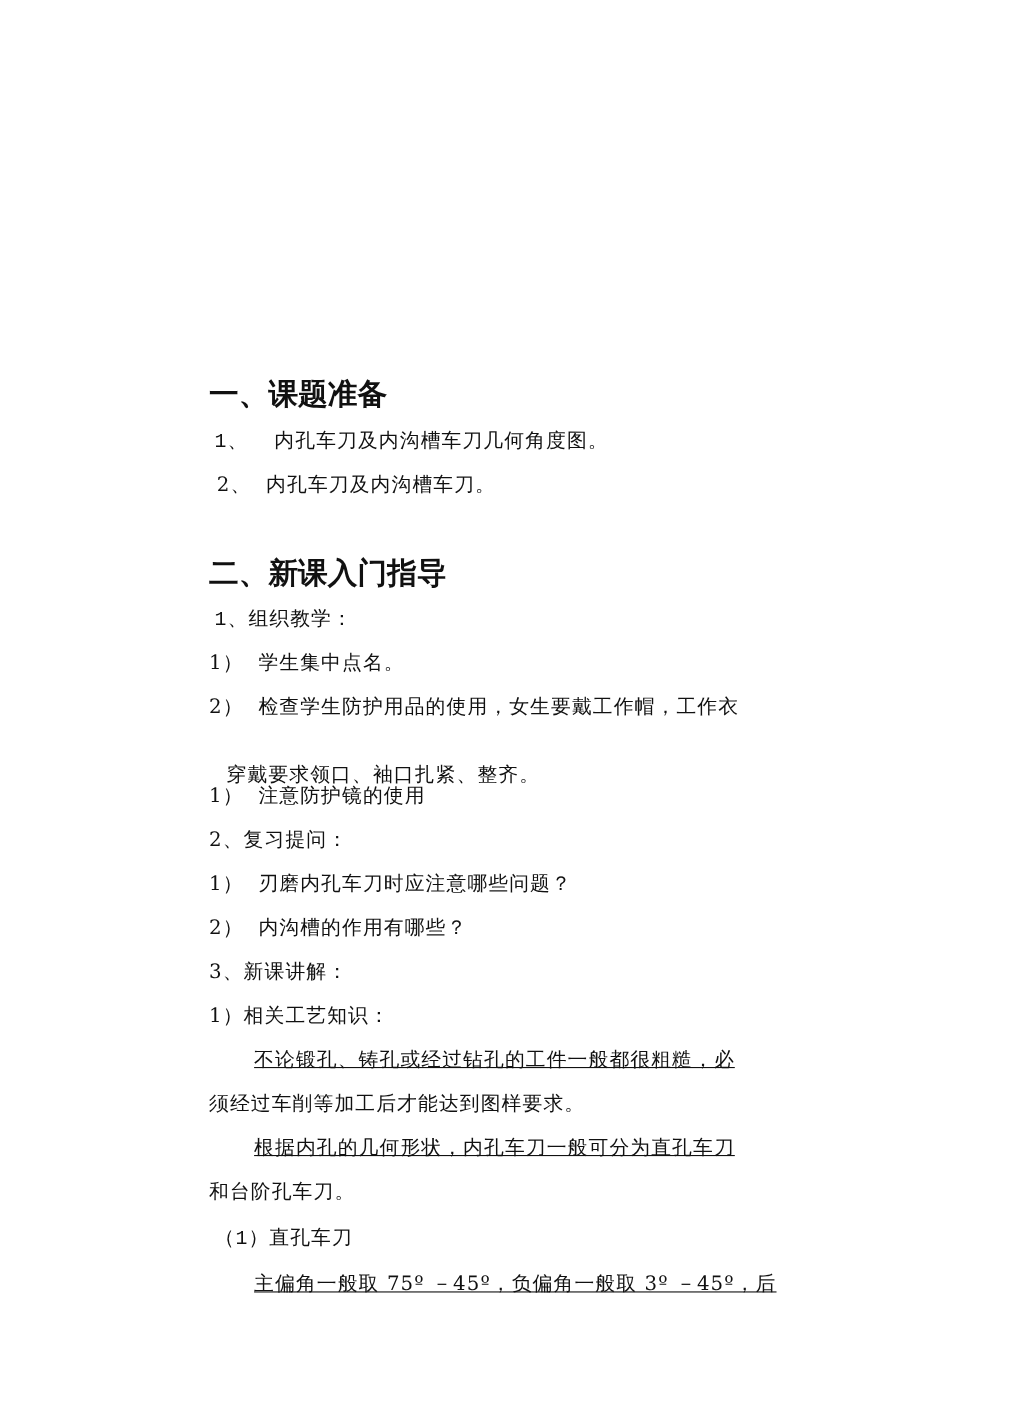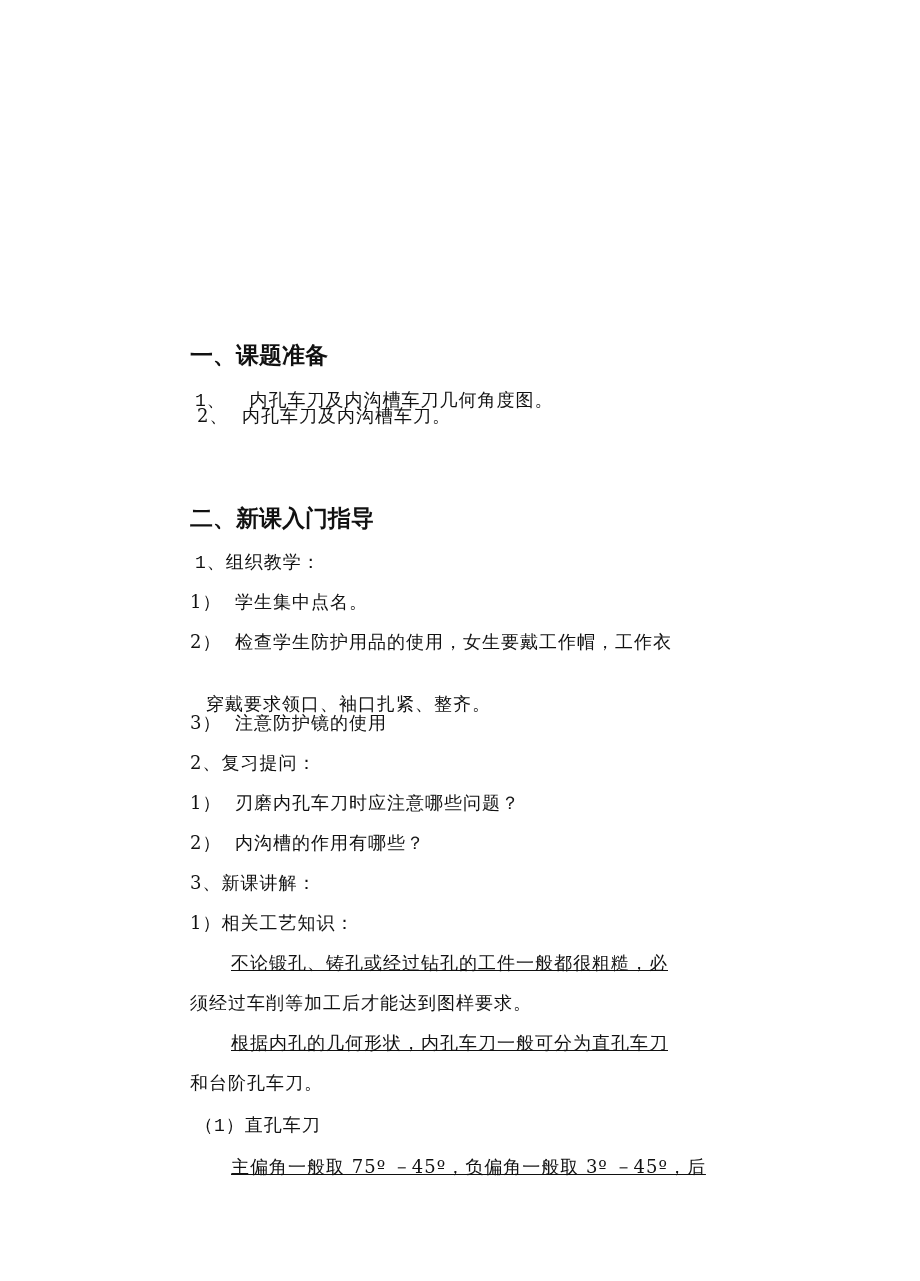--- a/index.html
+++ b/index.html
@@ -3,41 +3,41 @@
 <meta charset="utf-8">
 <style>
   html, body { margin: 0; padding: 0; background: #ffffff; }
   body { width: 920px; height: 1281px; position: relative; overflow: hidden;
          font-family: "DejaVu Serif", "Liberation Serif", serif; color: #111; }
   .page { position: absolute; left: 0; top: 0; width: 920px; height: 1281px; }
   .title { position: absolute; left: 0; width: 920px; top: 258px; text-align: center;
            font-family: "DejaVu Sans", "Liberation Sans", sans-serif; font-weight: bold;
            font-size: 24px; letter-spacing: 1px; white-space: pre; }
   .h1 { position: absolute; left: 190px; font-family: "DejaVu Sans", "Liberation Sans", sans-serif;
-        font-weight: bold; font-size: 23px; }
+        font-weight: bold; font-size: 27px; }
   .line { position: absolute; left: 190px; font-size: 18px; white-space: pre; letter-spacing: 1px; }
   .indent { left: 231px; text-decoration: underline; }
   .l1 { left: 195px; font-family: Liberation Mono, monospace; }
   .l2 { left: 197px; }
 </style>
 </head>
 <body>
 
 <div class="page">
 
   <div class="h1" style="top:340px;">一、课题准备</div>
   <div class="line l1" style="top:388px;">1、  内孔车刀及内沟槽车刀几何角度图。</div>
-  <div class="line l2" style="top:404px;text-align:right;">2、  内孔车刀及内沟槽车刀。</div>
+  <div class="line l2" style="top:428px;text-align:right;">2、  内孔车刀及内沟槽车刀。</div>
 
   <div class="h1" style="top:503px;">二、新课入门指导</div>
   <div class="line l1" style="top:550px;">1、组织教学：</div>
   <div class="line" style="top:590px;">1）  学生集中点名。</div>
   <div class="line" style="top:630px;">2）  检查学生防护用品的使用，女生要戴工作帽，工作衣</div>
   <div class="line" style="top:692px;margin-left:16px;">穿戴要求领口、袖口扎紧、整齐。</div>
-  <div class="line" style="top:711px;">3）  注意防护镜的使用</div>
+  <div class="line" style="top:711px;">1）  注意防护镜的使用</div>
   <div class="line" style="top:751px;">2、复习提问：</div>
   <div class="line" style="top:791px;">1）  刃磨内孔车刀时应注意哪些问题？</div>
   <div class="line" style="top:831px;">2）  内沟槽的作用有哪些？</div>
   <div class="line" style="top:871px;">3、新课讲解：</div>
   <div class="line" style="top:911px;">1）相关工艺知识：</div>
   <div class="line indent" style="top:951px;">不论锻孔、铸孔或经过钻孔的工件一般都很粗糙，必</div>
   <div class="line" style="top:991px;">须经过车削等加工后才能达到图样要求。</div>
   <div class="line indent" style="top:1031px;">根据内孔的几何形状，内孔车刀一般可分为直孔车刀</div>
   <div class="line" style="top:1071px;">和台阶孔车刀。</div>
   <div class="line l1" style="top:1113px;">（1）直孔车刀</div>

